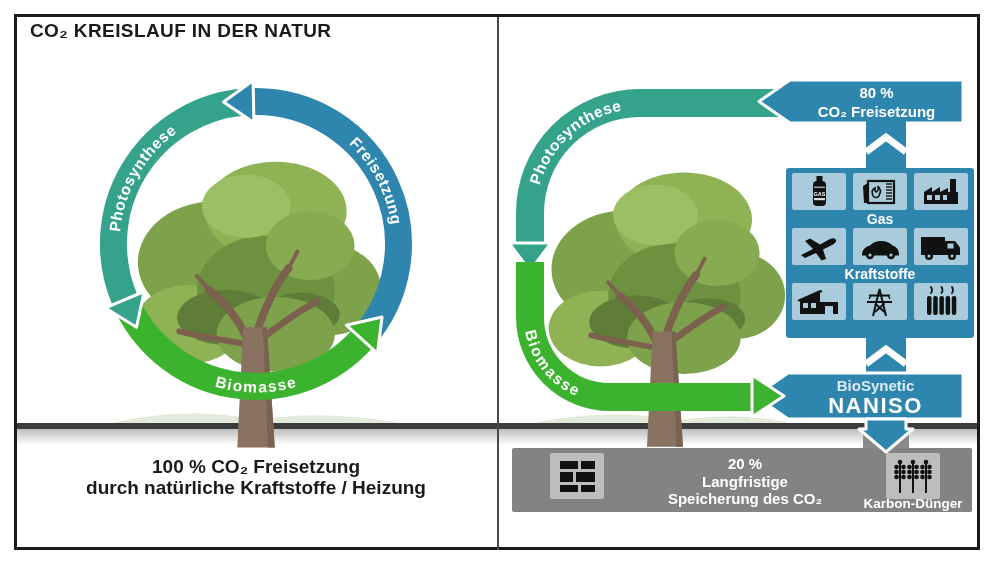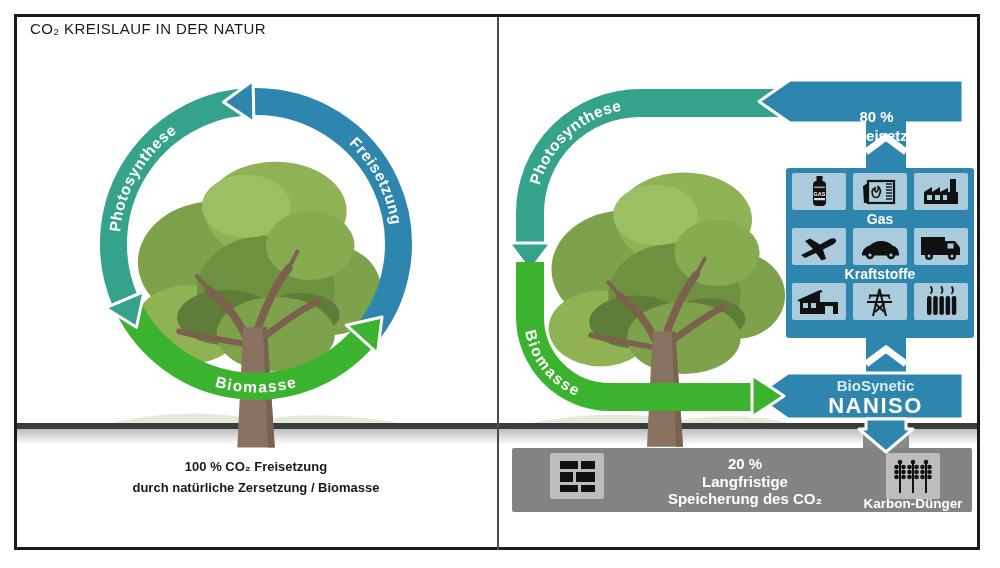--- a/index.html
+++ b/index.html
@@ -8,25 +8,25 @@
     --icon_black:#111111; --hill:#E4EAD9; --white:#FFFFFF; --brand_light:#DCEBF4;
   }
   html,body{margin:0;padding:0;background:#fff;}
   .canvas{position:relative;width:1000px;height:568px;background:#fff;overflow:hidden;
           font-family:"Liberation Sans","DejaVu Sans",sans-serif;}
   .frame{position:absolute;left:14px;top:14px;width:966px;height:536px;
          border:3px solid var(--ink);box-sizing:border-box;}
   .divider{position:absolute;left:497px;top:17px;width:2px;height:533px;background:#4A4A4A;}
   svg.scene{position:absolute;left:0;top:0;width:1000px;height:568px;}
   .ovl{position:absolute;white-space:nowrap;}
-  .title{font-size:15px;font-weight:normal;color:var(--ink);letter-spacing:.4px;}
-  .caption{width:392px;left:60px;top:456px;text-align:center;font-size:13px;font-weight:bold;
+  .title{font-size:19px;font-weight:bold;color:var(--ink);letter-spacing:.4px;}
+  .caption{width:392px;left:60px;top:456px;text-align:center;font-size:19px;font-weight:bold;
            color:var(--ink);line-height:21px;white-space:normal;}
   .boxtext{width:173px;text-align:center;color:var(--white);font-weight:bold;}
-  .box80{left:790px;top:83px;font-size:15px;line-height:19px;margin-top:24px;}
+  .box80{left:790px;top:83px;font-size:15px;line-height:19px;}
   .gridlabel{left:786px;width:188px;text-align:center;color:var(--white);
              font-weight:bold;font-size:14px;}
   .naniso{left:788px;top:377px;width:175px;text-align:center;}
   .naniso .brand{color:var(--brand_light);font-size:15px;line-height:18px;font-weight:bold;}
   .naniso .prod{color:var(--white);font-size:22px;font-weight:bold;letter-spacing:1.5px;line-height:21px;}
   .bartext{left:620px;top:455px;width:250px;text-align:center;color:var(--white);
            font-weight:bold;font-size:15px;line-height:17.5px;}
   .tilelabel{color:var(--white);font-weight:bold;font-size:13.5px;text-align:center;width:130px;top:496px;}
   svg text{font-family:"Liberation Sans","DejaVu Sans",sans-serif;}
   .arclabel{fill:var(--white);font-size:15.5px;font-weight:bold;letter-spacing:1px;}
@@ -268,21 +268,21 @@
     </g>
   </svg>
 
   <div class="frame"></div>
   <div class="divider"></div>
 
   <div class="ovl title" style="left:30px;top:20px;">CO₂ KREISLAUF IN DER NATUR</div>
 
   <div class="ovl caption">
     <div>100 % CO₂ Freisetzung</div>
-    <div>durch natürliche Zersetzung / Biomasse</div>
+    <div>durch natürliche Kraftstoffe / Heizung</div>
   </div>
 
   <div class="ovl boxtext box80">
     <div>80 %</div>
     <div>CO₂ Freisetzung</div>
   </div>
 
   <div class="ovl gridlabel" style="top:211px;">Gas</div>
   <div class="ovl gridlabel" style="top:266px;">Kraftstoffe</div>
 

